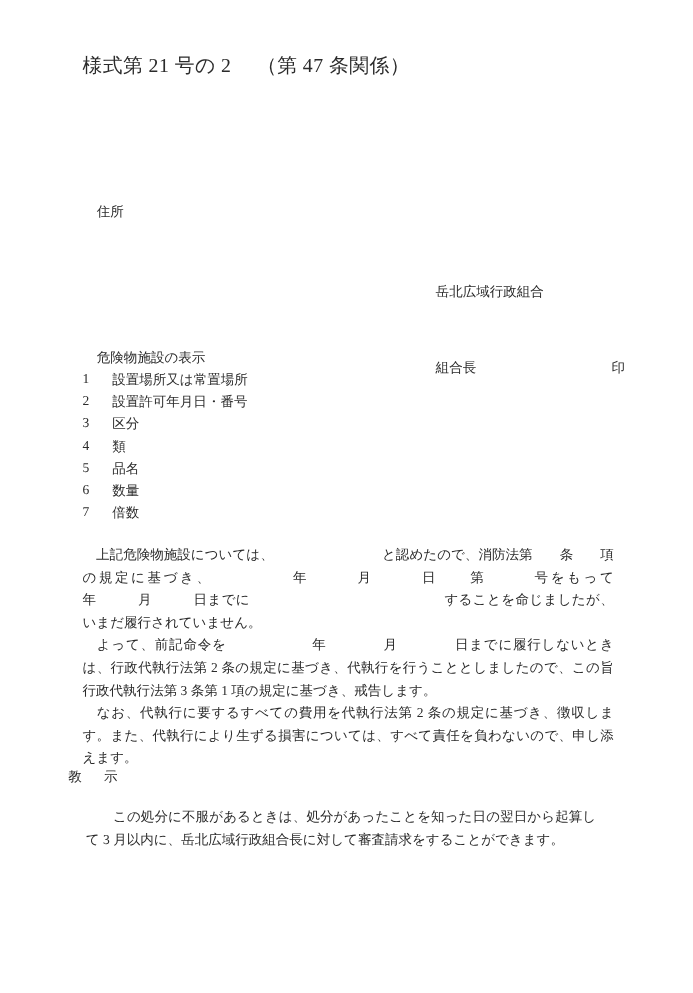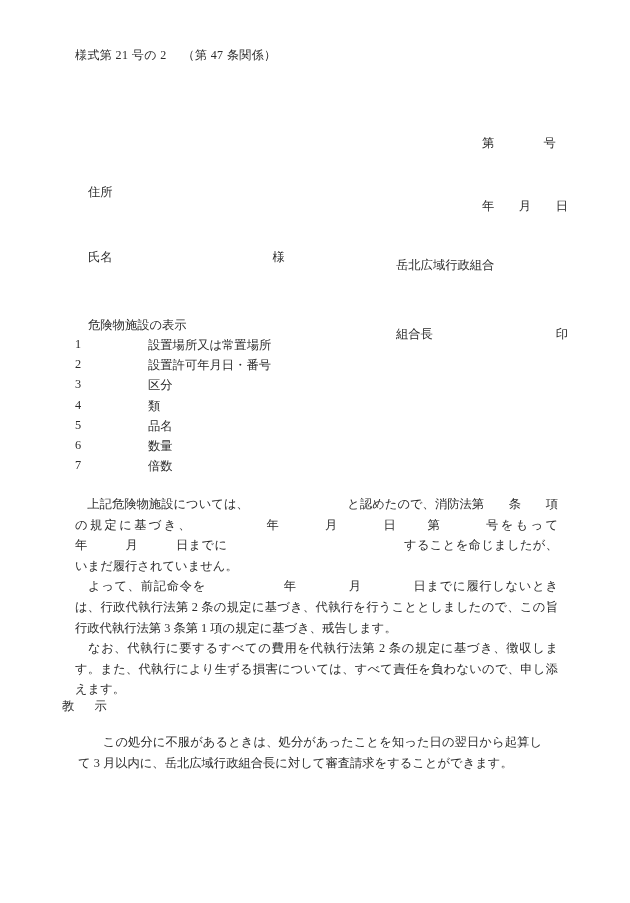--- a/index.html
+++ b/index.html
@@ -19,21 +19,21 @@
     position: absolute;
     inset: 0;
     background: #ffffff;
   }
 
   
   .form-no {
     position: absolute;
     left: 75px;
     top: 47px;
-    font-size: 12px;
+    font-size: 18px;
     letter-spacing: .4px;
     white-space: pre;
   }
 
   
   .docnum-block {
     position: absolute;
     right: 62px;
     top: 91px;
     text-align: left;
@@ -97,21 +97,20 @@
     height: 20.2px;
     align-items: flex-start;
     font-size: 12.3px;
   }
   .facility-list .num {
     width: 27px;
     flex: 0 0 27px;
   }
   .facility-list .lbl {
     white-space: pre;
-    margin-left: 46px;
   }
 
   
   .body-block {
     position: absolute;
     left: 75px;
     top: 494px;
     width: 483px;
   }
   .body-block p {
@@ -150,28 +149,23 @@
     margin-top: 0;
   }
 </style>
 </head>
 <body>
 
 <div class="page">
 
   <div class="form-no">様式第 21 号の 2 　（第 47 条関係）</div>
 
-  <div class="docnum-block">
-    <div>第　　　　号</div>
-    <div>年　　月　　日</div>
-  </div>
 
   <div class="addressee">
     <div>住所</div>
-    <div>氏名　　　　　　　　　　　　　様</div>
   </div>
 
   <div class="issuer">
     <div>岳北広域行政組合</div>
     <div>組合長　　　　　　　　　　印</div>
   </div>
 
 
   <div class="facility-heading">危険物施設の表示</div>
   <ul class="facility-list">

